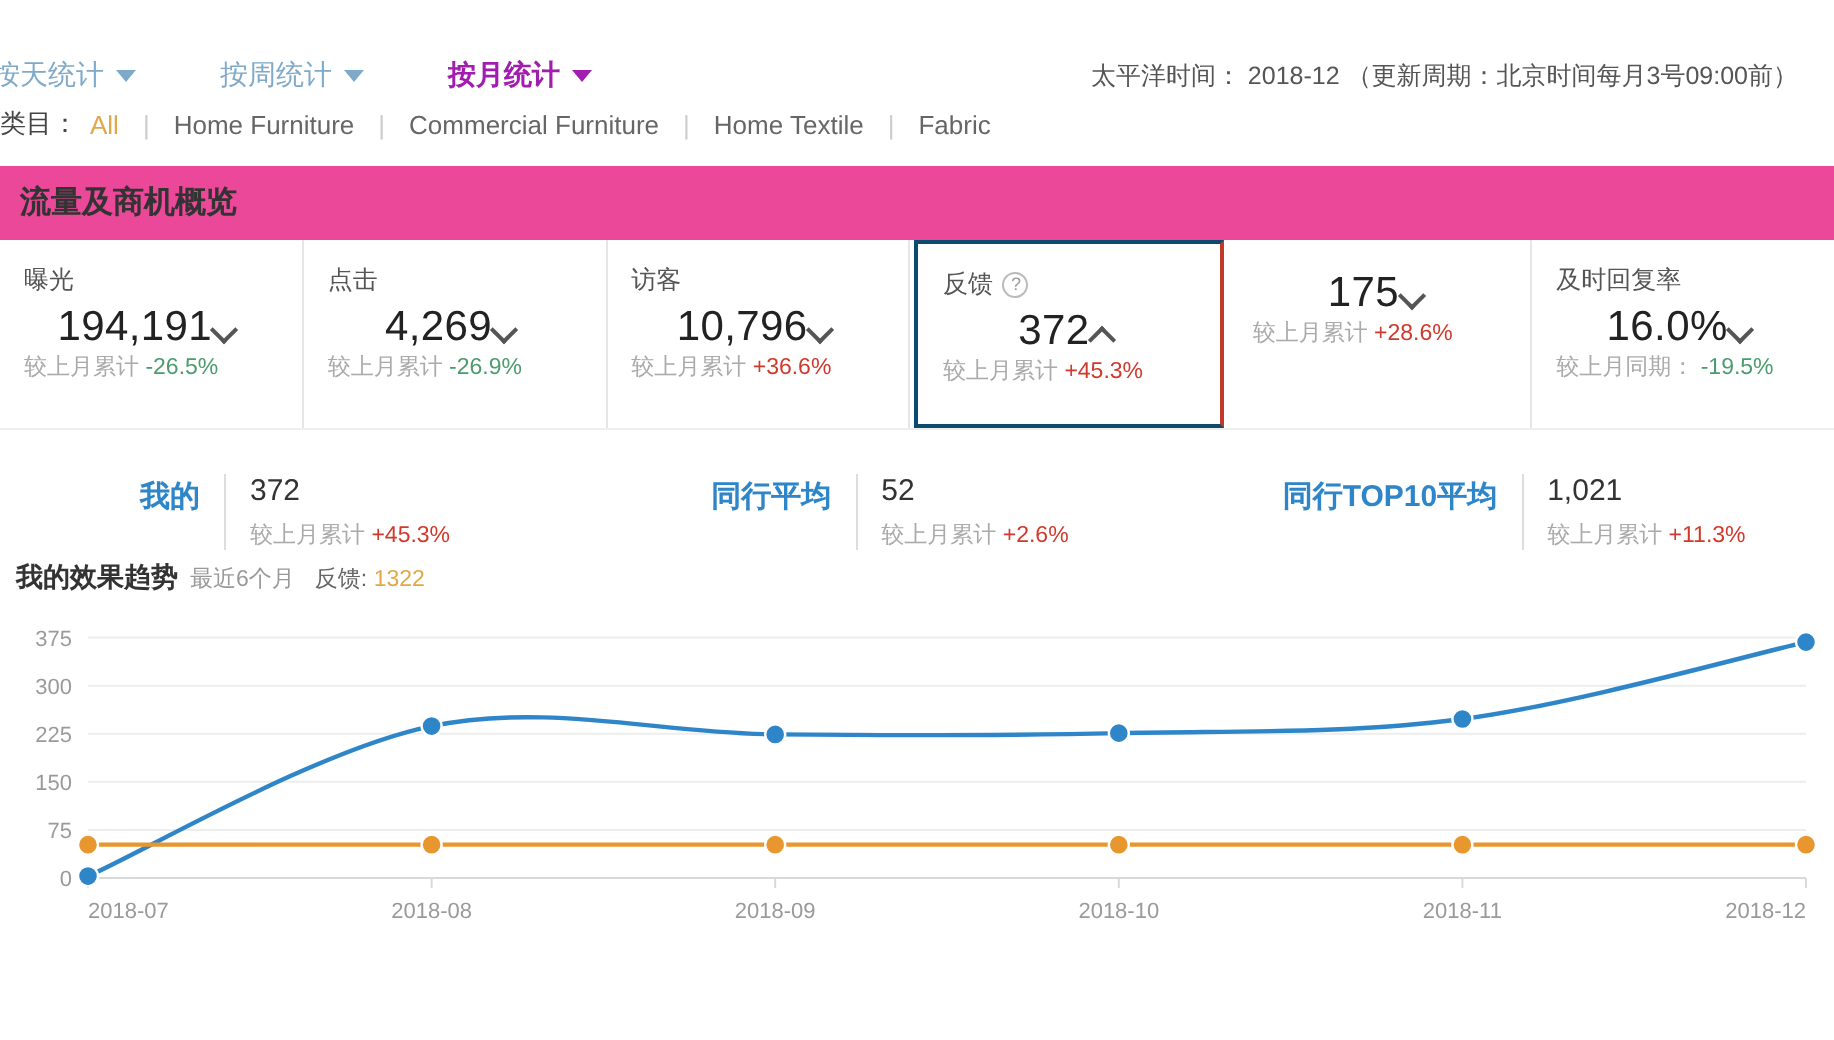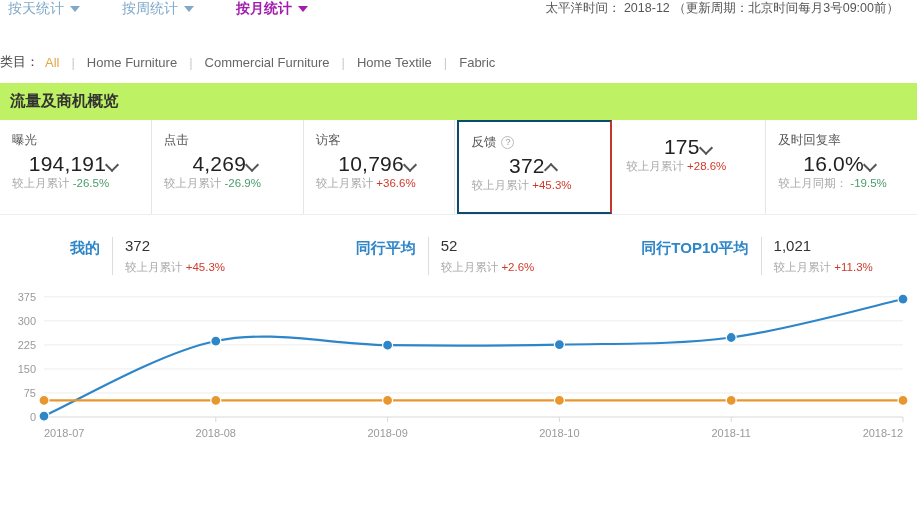--- a/index.html
+++ b/index.html
@@ -8,22 +8,22 @@
     background: #fff;
     font-family: "Liberation Sans", "DejaVu Sans", sans-serif;
     color: #333;
     overflow: hidden;
   }
 
   
   .topbar {
     height: 47px;
     display: flex;
-    align-items: flex-start;
-    padding-left: 12px;
+    align-items: flex-end;
+    padding-left: 0;
     position: relative;
   }
   .period-tabs { display: flex; align-items: center; }
   .period-tab {
     font-size: 14px;
     color: #7fa9c9;
     margin-right: 42px;
     display: flex;
     align-items: center;
     cursor: pointer;
@@ -56,21 +56,21 @@
     color: #555;
     padding-left: 0;
   }
   .catlabel { color: #444; margin-right: 6px; white-space: nowrap; }
   .catitem { color: #666; cursor: pointer; white-space: nowrap; }
   .catitem.active { color: #e0a848; }
   .catsep { color: #ccc; margin: 0 12px; }
 
   
   .section-head {
-    background: #bef264;
+    background: #ec4899;
     height: 37px;
     display: flex;
     align-items: center;
     padding-left: 10px;
     font-size: 15.5px;
     font-weight: bold;
     color: #333;
     margin-top: 6px;
   }
 
@@ -348,20 +348,28 @@
       <div class="cmp-delta">
         <span>较上月累计</span>
         <span class="delta-pos">+11.3%</span>
       </div>
     </div>
   </div>
 
 </div>
 
 <div class="chart-wrap">
+  <div class="chart-title-row">
+    <span class="chart-title">我的效果趋势</span>
+    <span class="chart-sub">最近6个月</span>
+    <span class="chart-metric">
+      <span>反馈:</span>
+      <b>1322</b>
+    </span>
+  </div>
   <svg class="chart-svg" id="trend-chart" width="917" height="165">
       <line x1="44" y1="137" x2="903" y2="137" stroke="#d9d9d9" stroke-width="1"></line>
       <text x="36" y="141" text-anchor="end" font-size="11" fill="#9a9a9a" font-family="&quot;Liberation Sans&quot;, sans-serif">0</text>
       <line x1="44" y1="112.96153846153845" x2="903" y2="112.96153846153845" stroke="#ededed" stroke-width="1"></line>
       <text x="36" y="116.96153846153845" text-anchor="end" font-size="11" fill="#9a9a9a" font-family="&quot;Liberation Sans&quot;, sans-serif">75</text>
       <line x1="44" y1="88.92307692307692" x2="903" y2="88.92307692307692" stroke="#ededed" stroke-width="1"></line>
       <text x="36" y="92.92307692307692" text-anchor="end" font-size="11" fill="#9a9a9a" font-family="&quot;Liberation Sans&quot;, sans-serif">150</text>
       <line x1="44" y1="64.88461538461539" x2="903" y2="64.88461538461539" stroke="#ededed" stroke-width="1"></line>
       <text x="36" y="68.88461538461539" text-anchor="end" font-size="11" fill="#9a9a9a" font-family="&quot;Liberation Sans&quot;, sans-serif">225</text>
       <line x1="44" y1="40.84615384615384" x2="903" y2="40.84615384615384" stroke="#ededed" stroke-width="1"></line>

